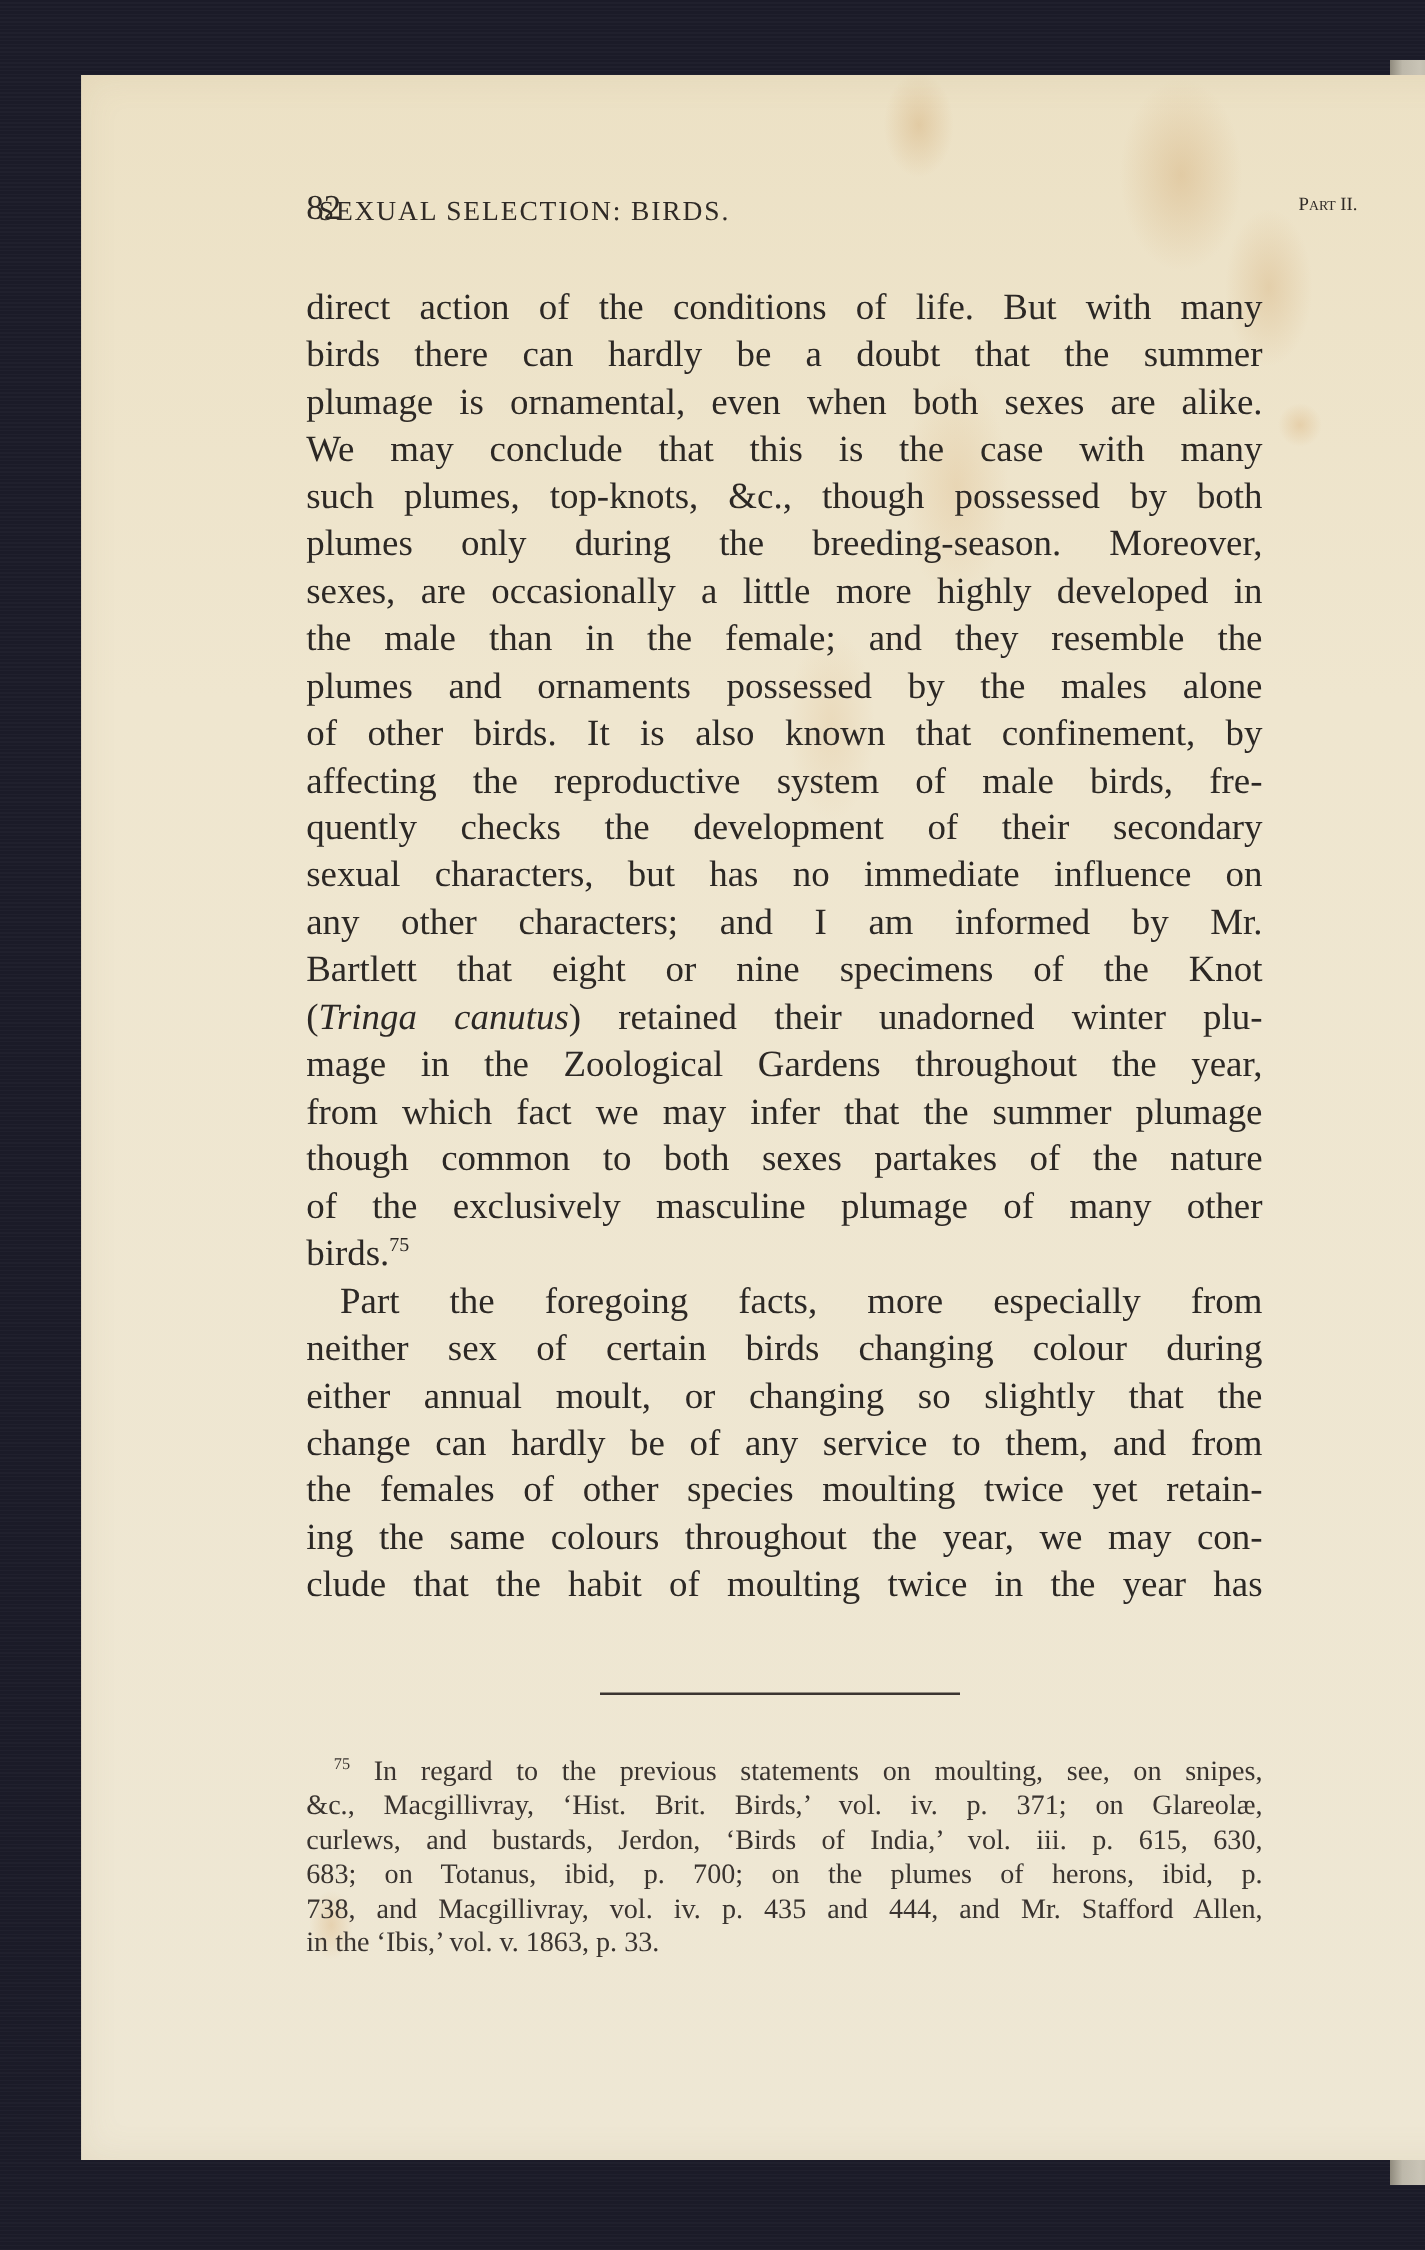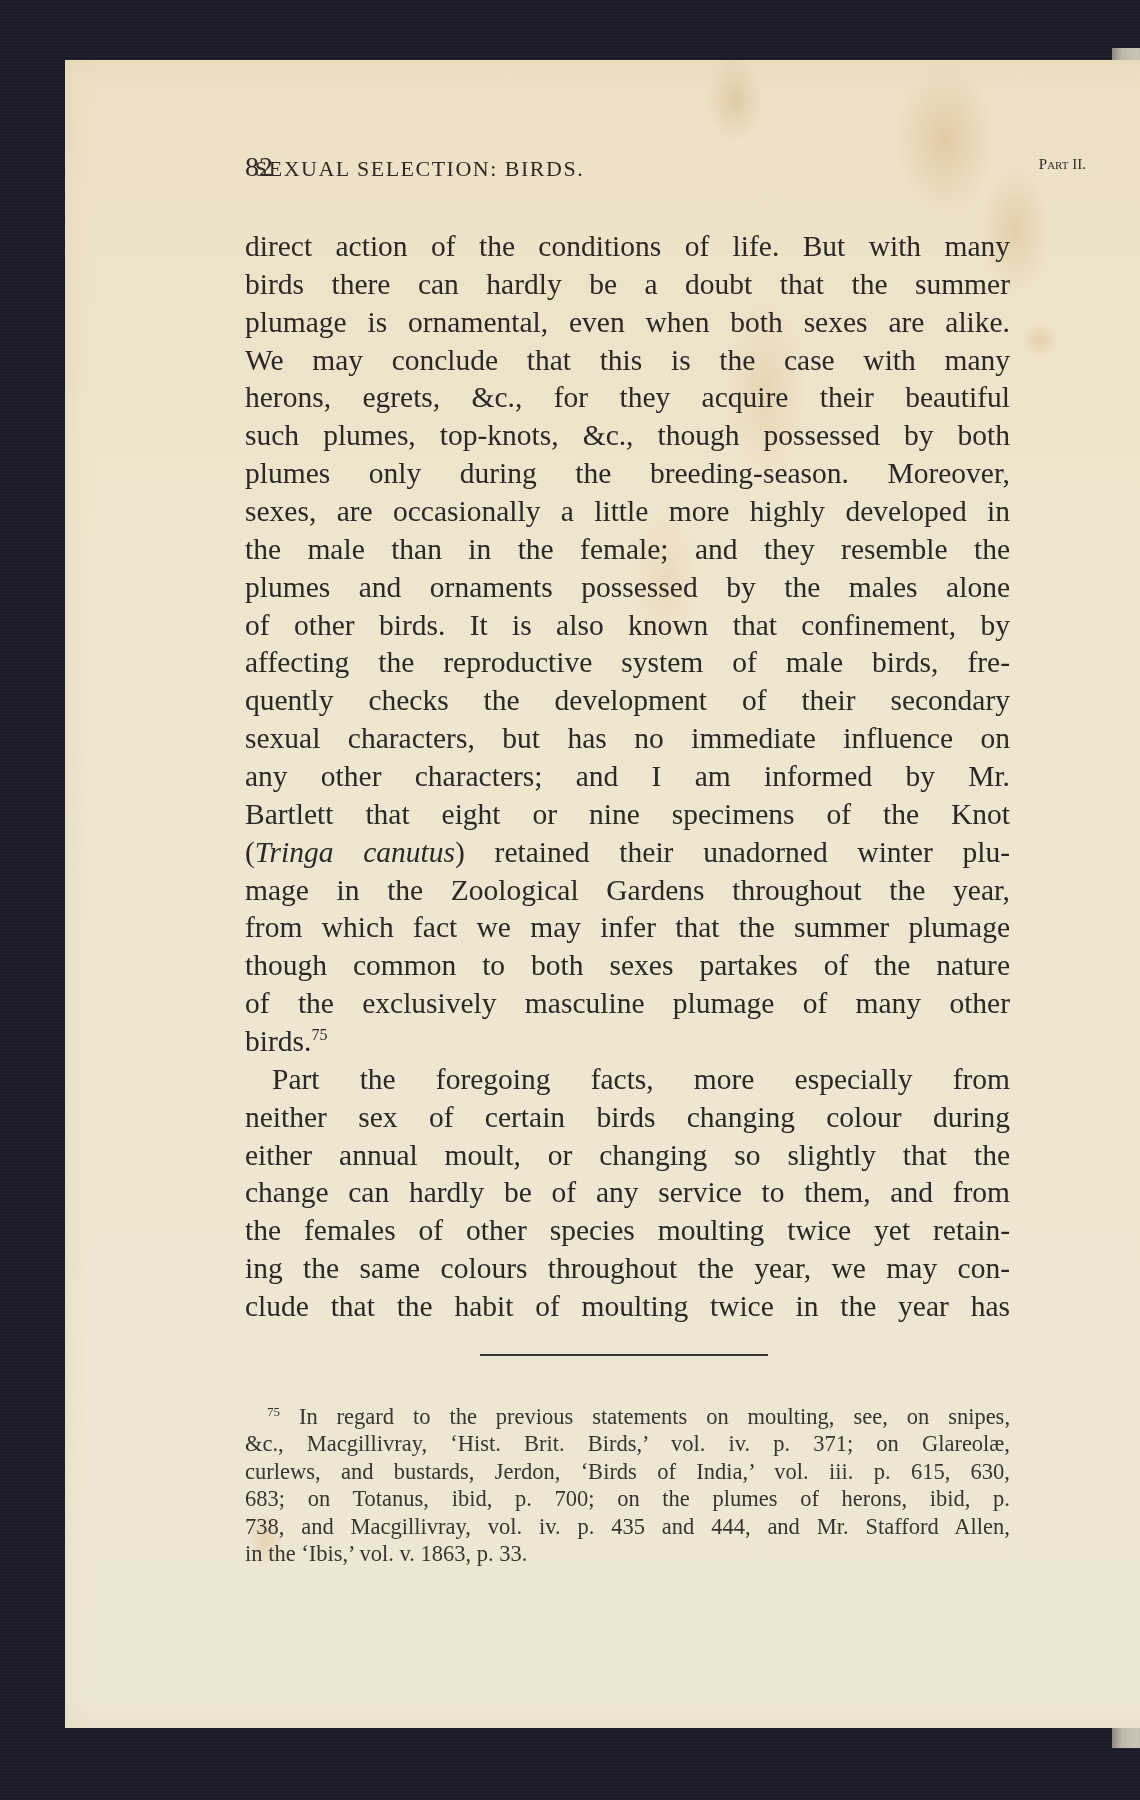--- a/index.html
+++ b/index.html
@@ -87,21 +87,20 @@
     <span class="folio">82</span>
     <span class="head-title">SEXUAL SELECTION: BIRDS.</span>
     <span class="head-part">Part II.</span>
   </div>
 
   <div class="body-text">
     <span class="line">direct action of the conditions of life.  But with many</span>
     <span class="line">birds there can hardly be a doubt that the summer</span>
     <span class="line">plumage is ornamental, even when both sexes are alike.</span>
     <span class="line">We may conclude that this is the case with many</span>
-    <span class="line">herons, egrets, &amp;c., for they acquire their beautiful</span>
     <span class="line">such plumes, top-knots, &amp;c., though possessed by both</span>
     <span class="line">plumes only during the breeding-season.  Moreover,</span>
     <span class="line">sexes, are occasionally a little more highly developed in</span>
     <span class="line">the male than in the female; and they resemble the</span>
     <span class="line">plumes and ornaments possessed by the males alone</span>
     <span class="line">of other birds.  It is also known that confinement, by</span>
     <span class="line">affecting the reproductive system of male birds, fre-</span>
     <span class="line">quently checks the development of their secondary</span>
     <span class="line">sexual characters, but has no immediate influence on</span>
     <span class="line">any other characters; and I am informed by Mr.</span>

